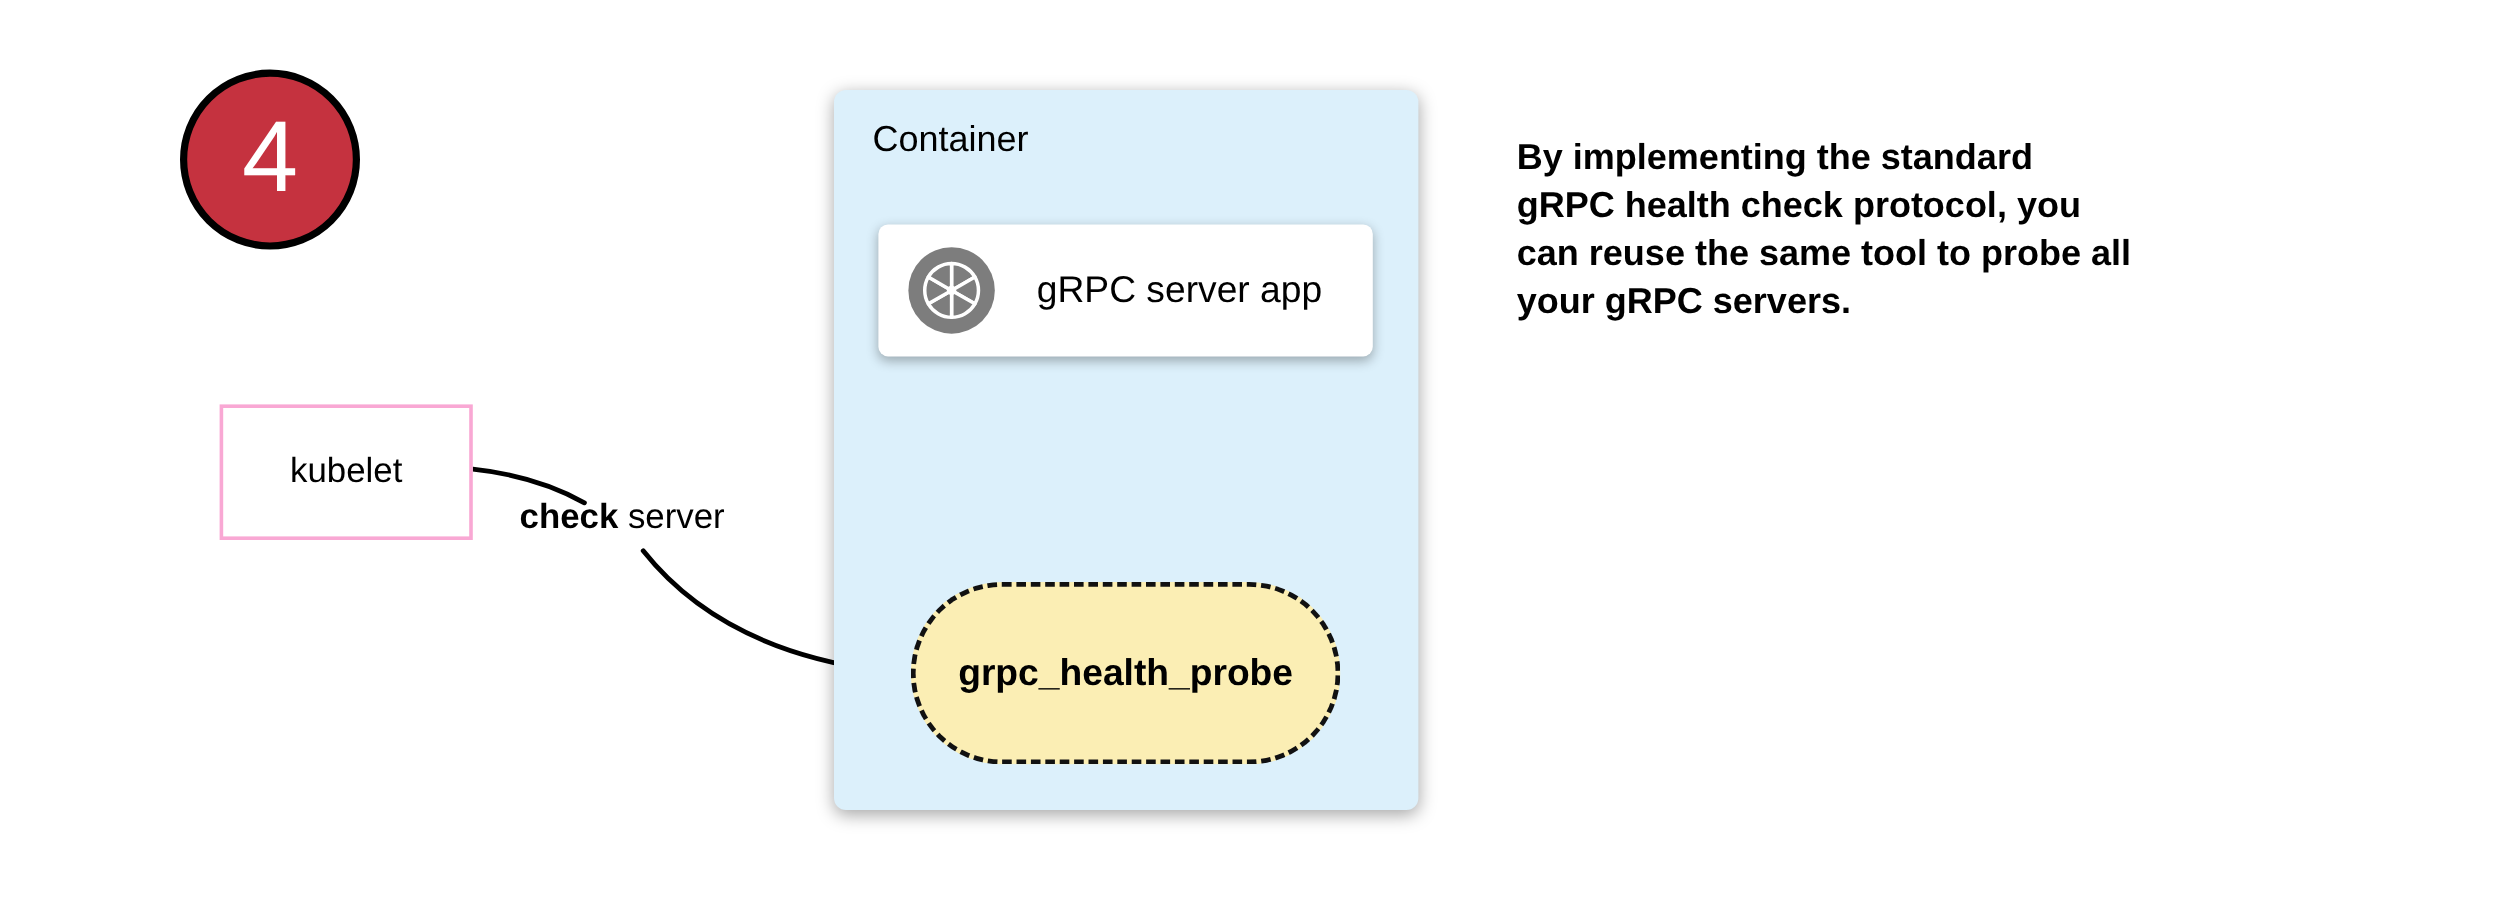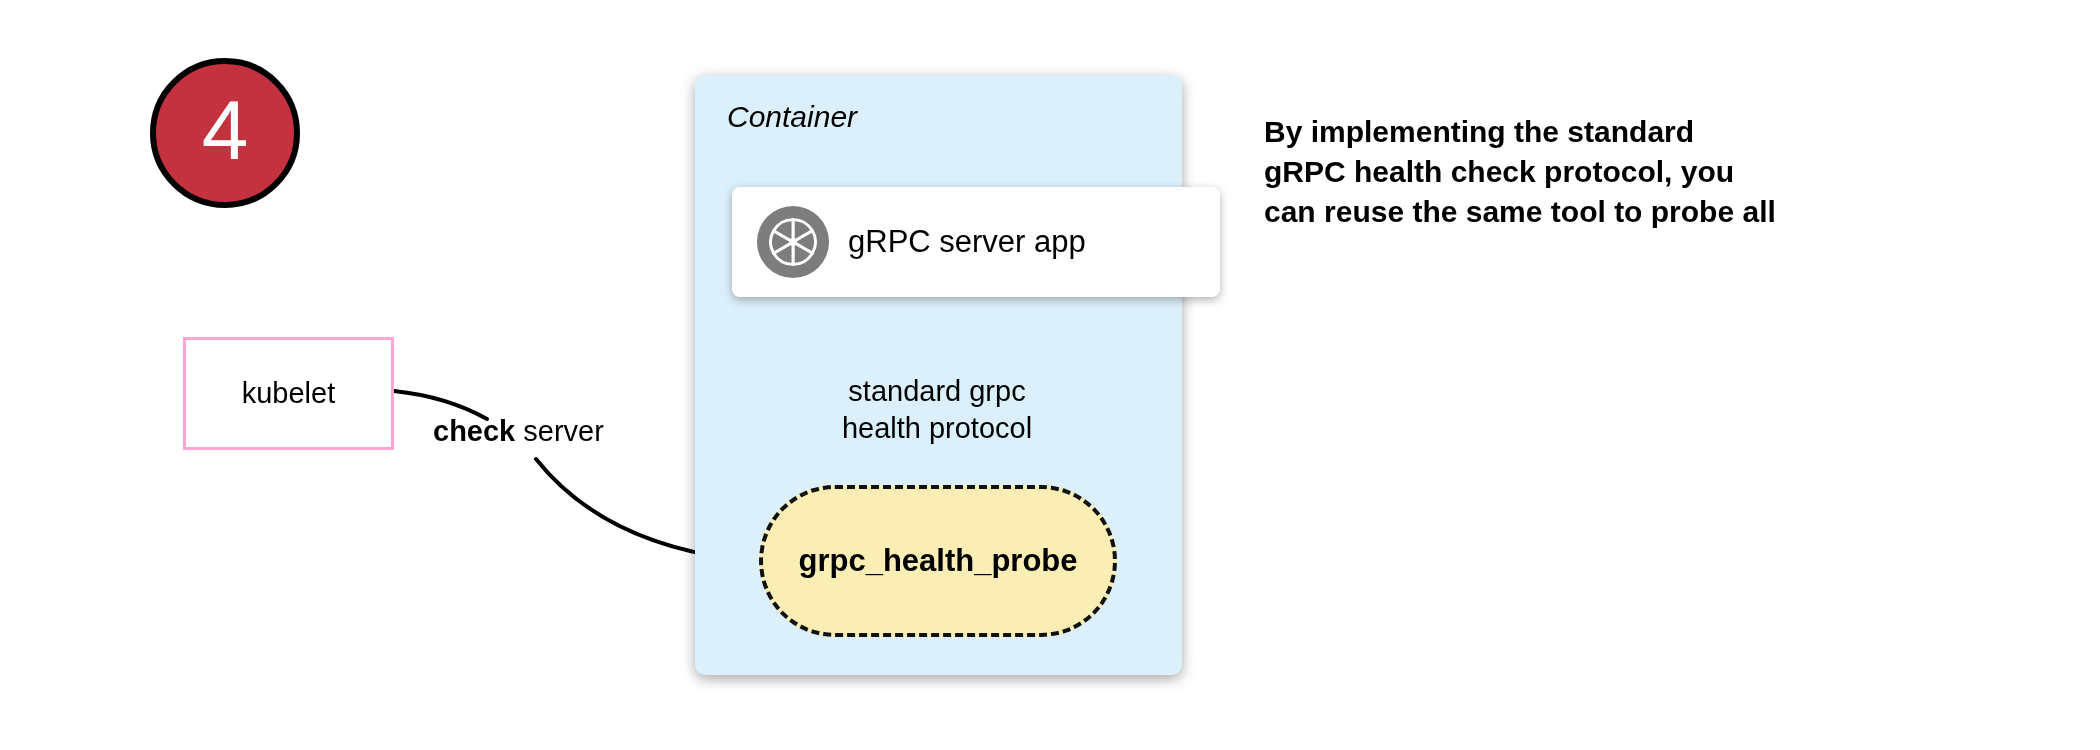--- a/index.html
+++ b/index.html
@@ -70,36 +70,35 @@
     left: 695px; top: 75px;
     width: 487px; height: 600px;
     background: var(--container-blue, #dcf0fb);
     border-radius: 10px;
     box-shadow: 0 4px 14px rgba(0,0,0,0.35);
   }
   .container-title {
     position: absolute;
     left: 32px; top: 25px;
     font-size: 30px;
-    font-style: italic;
   }
 
   
   .server-box {
     position: absolute;
     left: 37px; top: 112px;
-    width: 488px; height: 110px;
+    width: 412px; height: 110px;
     box-sizing: border-box;
     background: #ffffff;
     border-radius: 8px;
     box-shadow: 0 3px 10px rgba(0,0,0,0.30);
     display: flex;
     align-items: center;
     padding-left: 24px;
-    gap: 18px;
+    gap: 34px;
     font-size: 31px;
   }
   .aperture { flex: 0 0 auto; display: block; }
 
   
   .protocol-label {
     position: absolute;
     left: 92px; top: 298px;
     width: 300px;
     text-align: center;
@@ -176,29 +175,26 @@
           <path d="M38,38 L38,15 A23,23 0 0 1 57.9,26.5 Z" transform="rotate(120 38 38)"></path>
           <path d="M38,38 L38,15 A23,23 0 0 1 57.9,26.5 Z" transform="rotate(180 38 38)"></path>
           <path d="M38,38 L38,15 A23,23 0 0 1 57.9,26.5 Z" transform="rotate(240 38 38)"></path>
           <path d="M38,38 L38,15 A23,23 0 0 1 57.9,26.5 Z" transform="rotate(300 38 38)"></path>
         </g>
         <circle cx="38" cy="38" r="4" fill="#ffffff"></circle>
       </svg>
       <span>gRPC server app</span>
     </div>
 
-    <div class="protocol-label">
-      <div>standard grpc</div>
-      <div>health protocol</div>
-    </div>
 
     <div class="pill">
       <div class="pill-name">grpc_health_probe</div>
     </div>
   </div>
 
   <div class="note">
     <div>By implementing the standard</div>
     <div>gRPC health check protocol, you</div>
     <div>can reuse the same tool to probe all</div>
+    <div>your gRPC servers.</div>
   </div>
 
 </div>
 
 </body></html>

